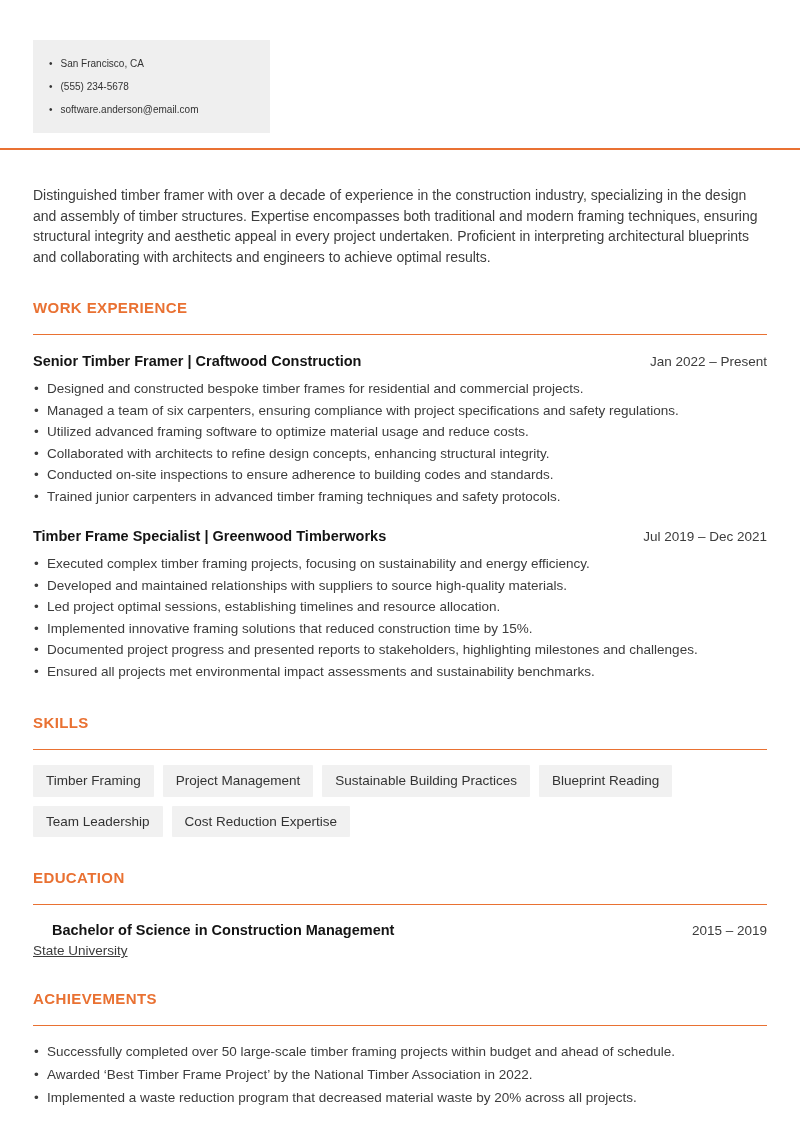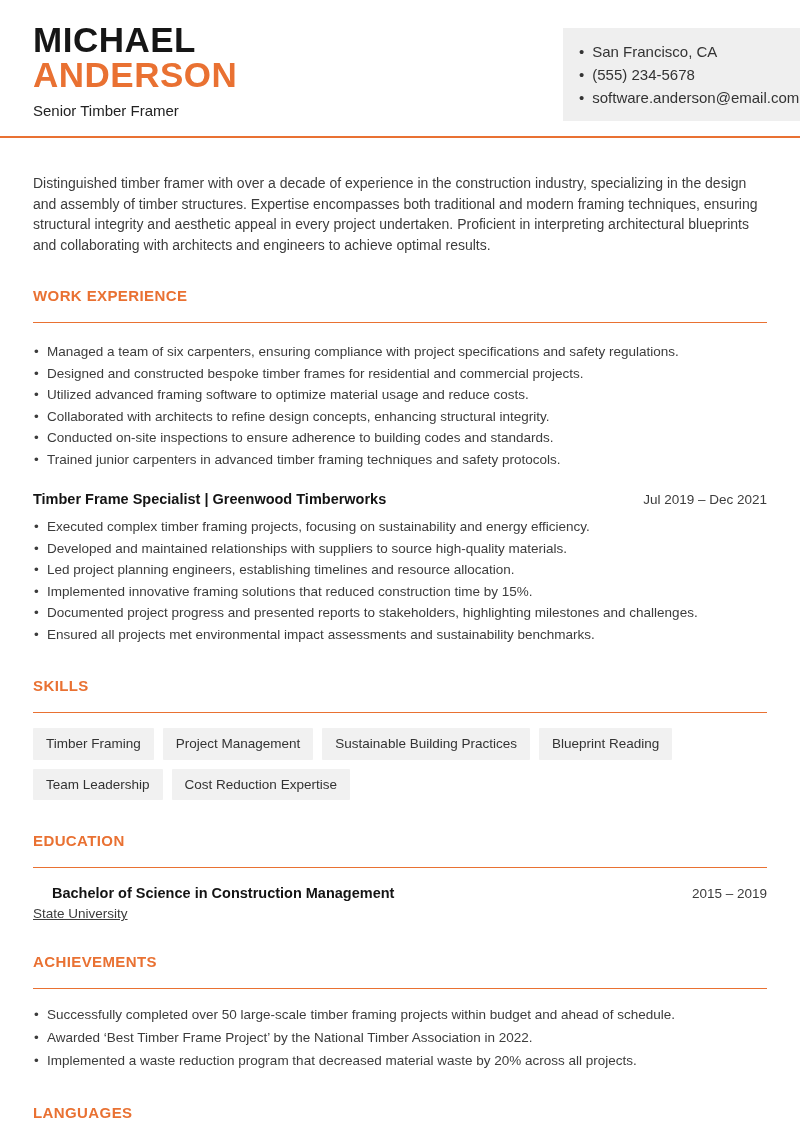--- a/index.html
+++ b/index.html
@@ -20,22 +20,22 @@
   .page{width:800px;min-height:1130px;background:#fff;overflow:hidden;}
 
   
   .header{display:flex;justify-content:space-between;align-items:flex-start;padding:22px 0 0 33px;}
   .name{font-size:35px;line-height:35px;font-weight:800;letter-spacing:.5px;color:var(--heading_text);}
   .name .last{display:block;color:var(--accent);}
   .name .first{display:block;}
   .role{margin-top:10px;font-size:15px;color:#222;}
   .contact{
     background:var(--contact_bg);
-    width:237px;padding:12px 16px;margin-top:6px;
-    font-size:15px;line-height:23px;color:#333;
+    width:237px;padding:12px 16px;margin-top:18px;
+    font-size:10px;line-height:23px;color:#333;
   }
   .contact-line::before{content:"•";margin-right:8px;color:#333;}
   .divider{height:2px;background:var(--accent);margin-top:15px;}
 
   
   .content{padding:0 33px;}
   .summary{margin-top:35px;font-size:14px;line-height:20.5px;color:var(--text);}
 
   section{margin-top:32px;}
   .sec-title{
@@ -68,63 +68,60 @@
 
   .edu-head{margin-top:17px;margin-left:19px;}
   .school{margin-top:5px;font-size:13.5px;color:var(--text);text-decoration:underline;}
 </style>
 </head>
 <body>
 
 <div class="page">
 
   <header class="header">
-    <div class="identity">
-      <h1 class="name">
-        <span class="first">MICHAEL</span>
-        <span class="last">ANDERSON</span>
-      </h1>
-      <div class="role">Senior Timber Framer</div>
-    </div>
     <aside class="contact">
       <div class="contact-line">San Francisco, CA</div>
       <div class="contact-line">(555) 234-5678</div>
       <div class="contact-line">software.anderson@email.com</div>
     </aside>
   </header>
 
   <div class="divider"></div>
 
   <main class="content">
 
     <p class="summary">Distinguished timber framer with over a decade of experience in the construction industry, specializing in the design and assembly of timber structures. Expertise encompasses both traditional and modern framing techniques, ensuring structural integrity and aesthetic appeal in every project undertaken. Proficient in interpreting architectural blueprints and collaborating with architects and engineers to achieve optimal results.</p>
 
     <section>
       <h2 class="sec-title">WORK EXPERIENCE</h2>
 
       <article class="job">
+        <div class="row-head">
+          <h3>Senior Timber Framer | Craftwood Construction</h3>
+          <span class="dates">Jan 2022 – Present</span>
+        </div>
         <ul class="bullets">
+          <li>Designed and constructed bespoke timber frames for residential and commercial projects.</li>
           <li>Managed a team of six carpenters, ensuring compliance with project specifications and safety regulations.</li>
-          <li>Designed and constructed bespoke timber frames for residential and commercial projects.</li>
           <li>Utilized advanced framing software to optimize material usage and reduce costs.</li>
           <li>Collaborated with architects to refine design concepts, enhancing structural integrity.</li>
           <li>Conducted on-site inspections to ensure adherence to building codes and standards.</li>
           <li>Trained junior carpenters in advanced timber framing techniques and safety protocols.</li>
         </ul>
       </article>
 
       <article class="job">
         <div class="row-head">
           <h3>Timber Frame Specialist | Greenwood Timberworks</h3>
           <span class="dates">Jul 2019 – Dec 2021</span>
         </div>
         <ul class="bullets">
           <li>Executed complex timber framing projects, focusing on sustainability and energy efficiency.</li>
           <li>Developed and maintained relationships with suppliers to source high-quality materials.</li>
-          <li>Led project planning engineers, establishing timelines and resource allocation.</li>
+          <li>Led project optimal sessions, establishing timelines and resource allocation.</li>
           <li>Implemented innovative framing solutions that reduced construction time by 15%.</li>
           <li>Documented project progress and presented reports to stakeholders, highlighting milestones and challenges.</li>
           <li>Ensured all projects met environmental impact assessments and sustainability benchmarks.</li>
         </ul>
       </article>
     </section>
 
     <section>
       <h2 class="sec-title">SKILLS</h2>
       <div class="tags">

